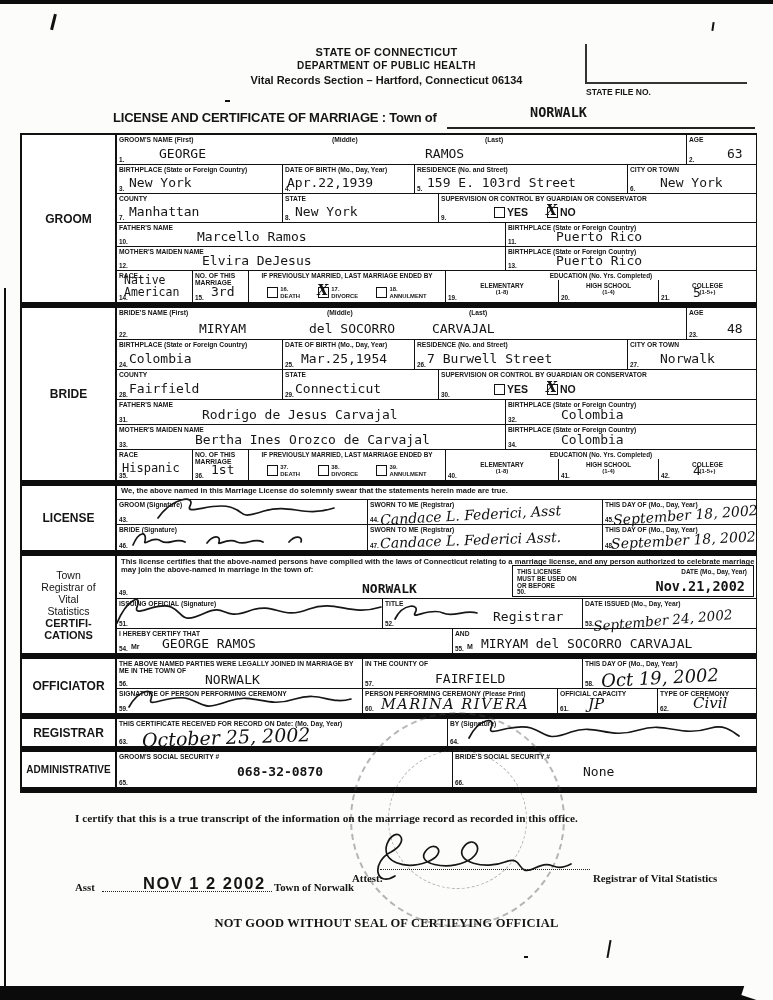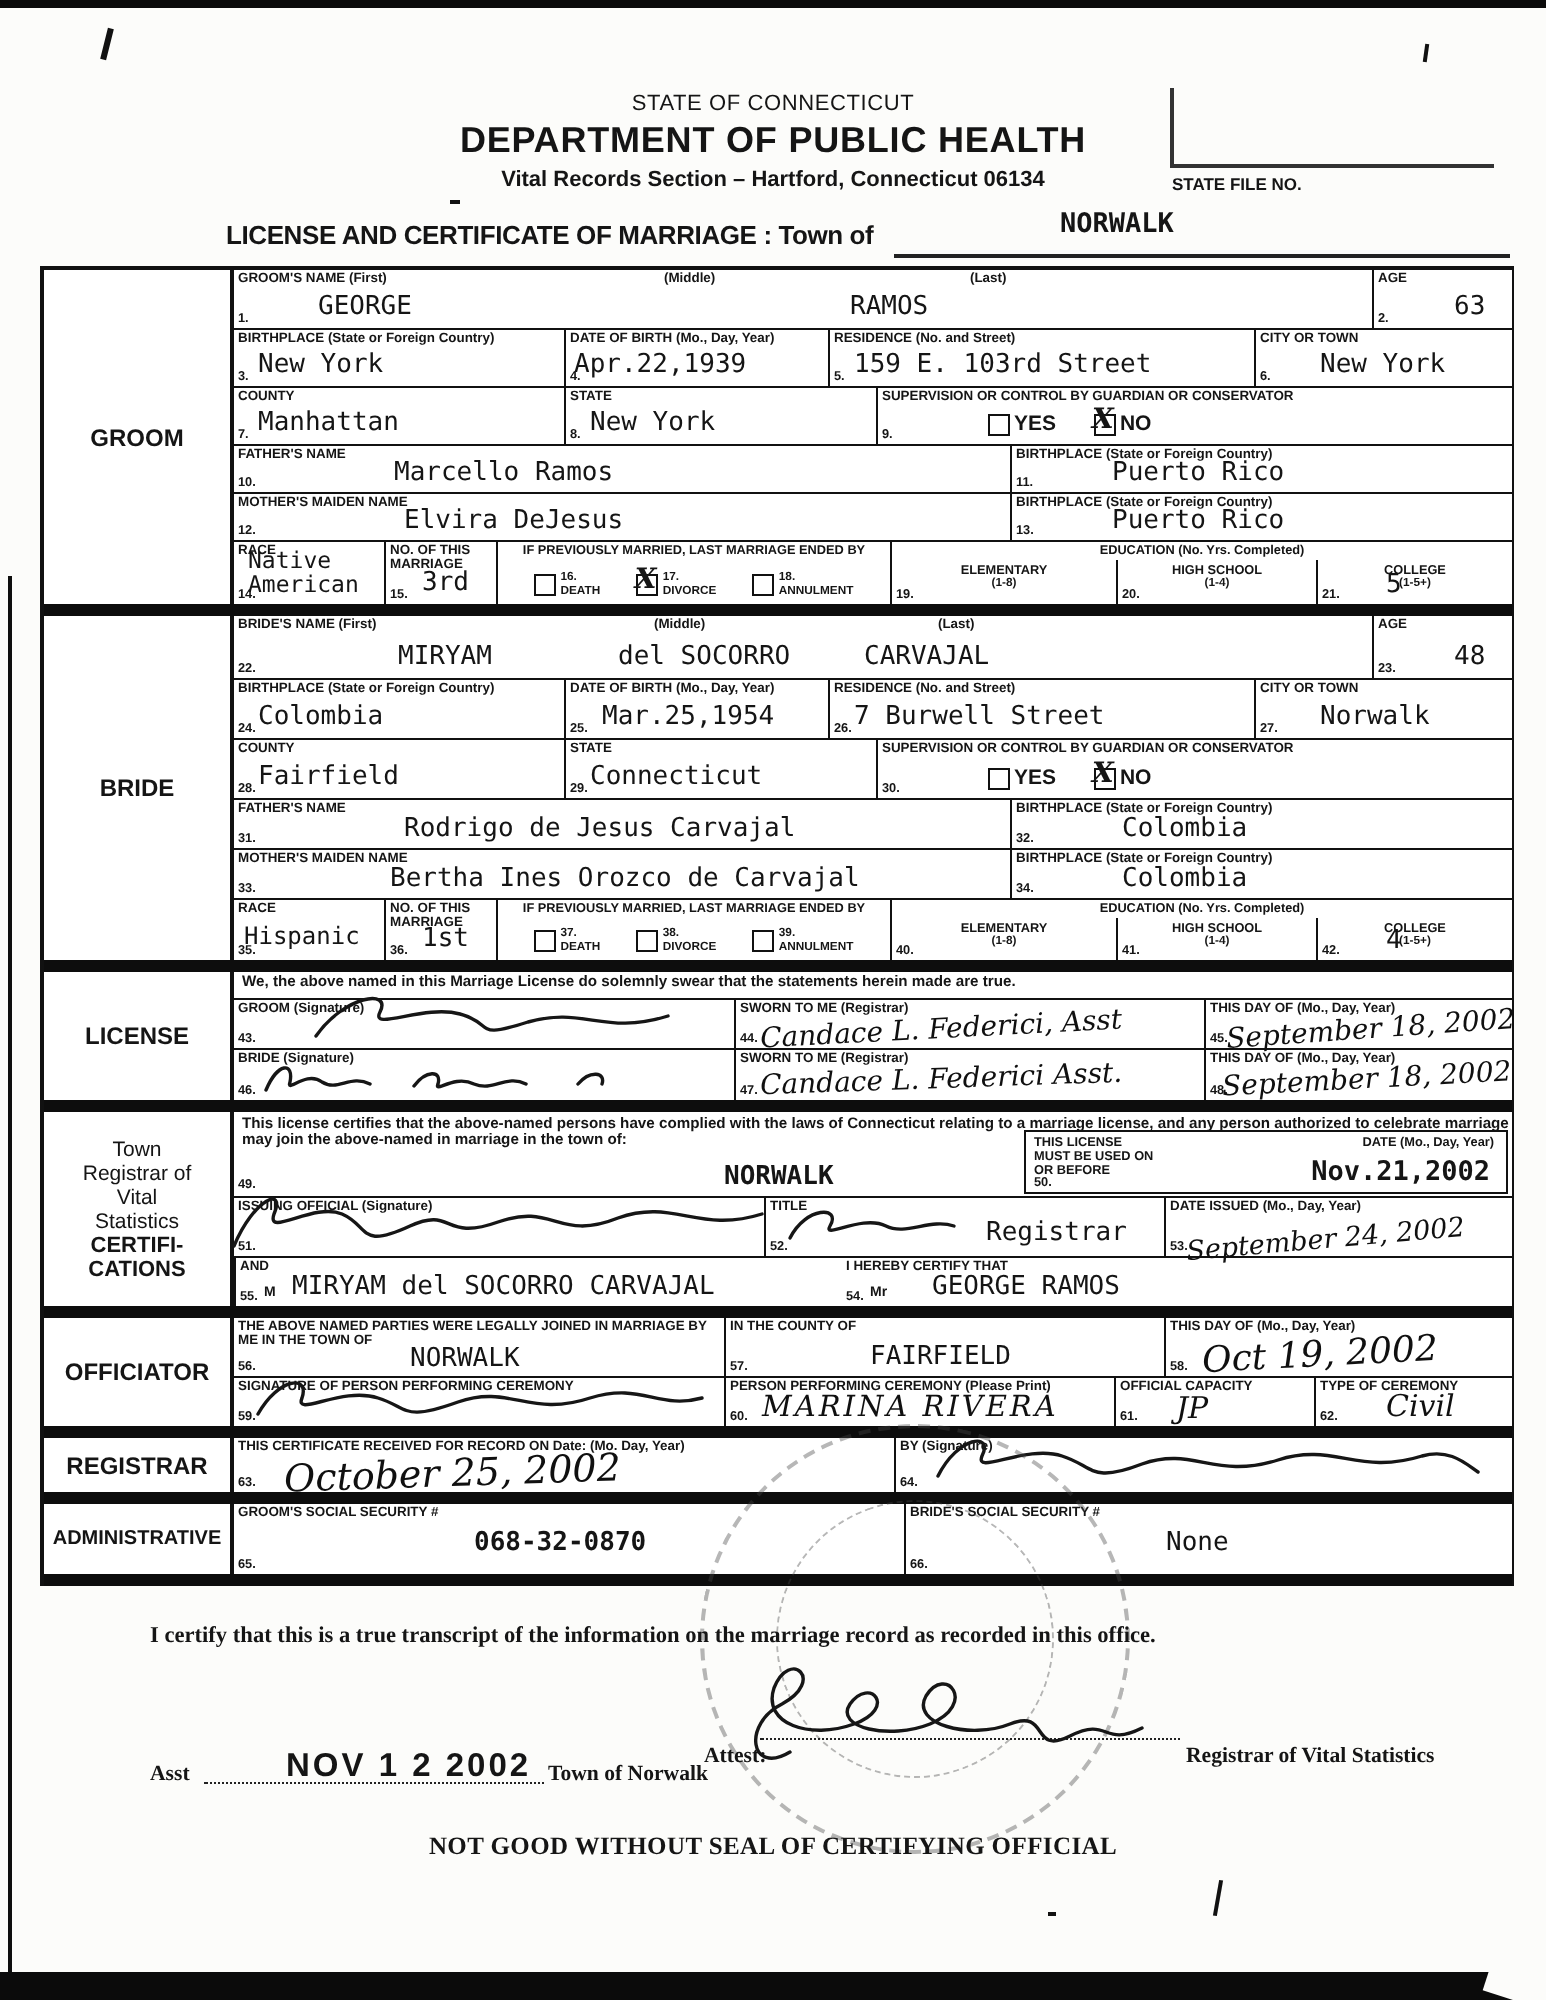--- a/index.html
+++ b/index.html
@@ -7,22 +7,22 @@
         font-family:"Liberation Sans",sans-serif;color:#151515;}
   
   .edge-top{position:absolute;left:0;top:0;width:773px;height:4px;background:#0b0b0b;}
   .edge-bottom{position:absolute;left:0;top:986px;width:773px;height:14px;background:#0b0b0b;}
   .edge-corner{position:absolute;right:-12px;top:972px;width:40px;height:30px;background:#fcfcfa;transform:rotate(18deg);}
   .edge-left{position:absolute;left:4px;top:288px;width:2px;height:698px;background:#0e0e0e;}
   .speck{position:absolute;background:#111;}
   
   .vs3{position:absolute;left:30px;top:55px;font-size:8px;font-weight:bold;line-height:10px;}
   .hdr-center{position:absolute;left:0;top:46px;width:773px;text-align:center;}
-  .hdr-state{font-size:11px;font-weight:normal;letter-spacing:.3px;}
-  .hdr-dept{font-size:18px;font-weight:bold;letter-spacing:.4px;margin-top:2px;}
+  .hdr-state{font-size:11px;font-weight:bold;letter-spacing:.3px;}
+  .hdr-dept{font-size:10px;font-weight:bold;letter-spacing:.4px;margin-top:2px;}
   .hdr-vital{font-size:11px;font-weight:bold;margin-top:3px;}
   .sfn-box-v{position:absolute;left:585px;top:44px;width:2px;height:39px;background:#333;}
   .sfn-box-h{position:absolute;left:585px;top:82px;width:162px;height:2px;background:#333;}
   .sfn-label{position:absolute;left:586px;top:87px;font-size:8.5px;font-weight:bold;}
   .title{position:absolute;left:113px;top:110px;font-size:13px;font-weight:bold;letter-spacing:-0.2px;}
   .title-line{position:absolute;left:447px;top:127px;width:308px;height:2px;background:#222;}
   .title-town{position:absolute;left:530px;top:104px;font-family:"DejaVu Sans Mono",monospace;font-size:13.5px;font-weight:bold;}
   
   .form{position:absolute;left:20px;top:133px;width:737px;border-left:2.5px solid #111;border-right:1.5px solid #111;border-top:2.5px solid #111;box-sizing:border-box;background:#fff;}
   .sect{display:flex;}
@@ -495,31 +495,31 @@
             </svg>
             <span class="val" style="left:110px;bottom:4px;">Registrar</span>
           </div>
           <div class="cell grow">
             <span class="lbl">DATE ISSUED (Mo., Day, Year)</span>
             <span class="num">53.</span>
             <span class="hand" style="left:10px;bottom:0;font-size:13.5px;transform:rotate(-5deg);">September 24, 2002</span>
           </div>
         </div>
         <div class="row" style="height:25px;">
-          <div class="cell grow">
-            <span class="lbl">AND</span>
-            <span class="num">55.</span>
-            <span class="pfx">M</span>
-            <span class="val" style="left:28px;bottom:2px;">MIRYAM del SOCORRO CARVAJAL</span>
-          </div>
           <div class="cell nl" style="width:335px;">
             <span class="lbl">I HEREBY CERTIFY THAT</span>
             <span class="num">54.</span>
             <span class="pfx">Mr</span>
             <span class="val" style="left:45px;bottom:2px;">GEORGE RAMOS</span>
+          </div>
+          <div class="cell grow">
+            <span class="lbl">AND</span>
+            <span class="num">55.</span>
+            <span class="pfx">M</span>
+            <span class="val" style="left:28px;bottom:2px;">MIRYAM del SOCORRO CARVAJAL</span>
           </div>
         </div>
       </div>
     </div>
     <div class="bar"></div>
 
     <div class="sect" style="height:54px;">
       <div class="side">
           <span>OFFICIATOR</span>
         </div>

